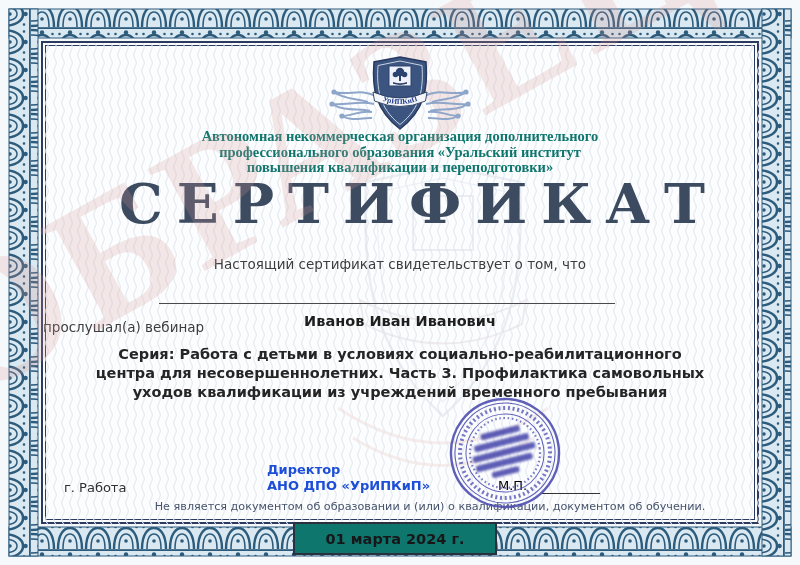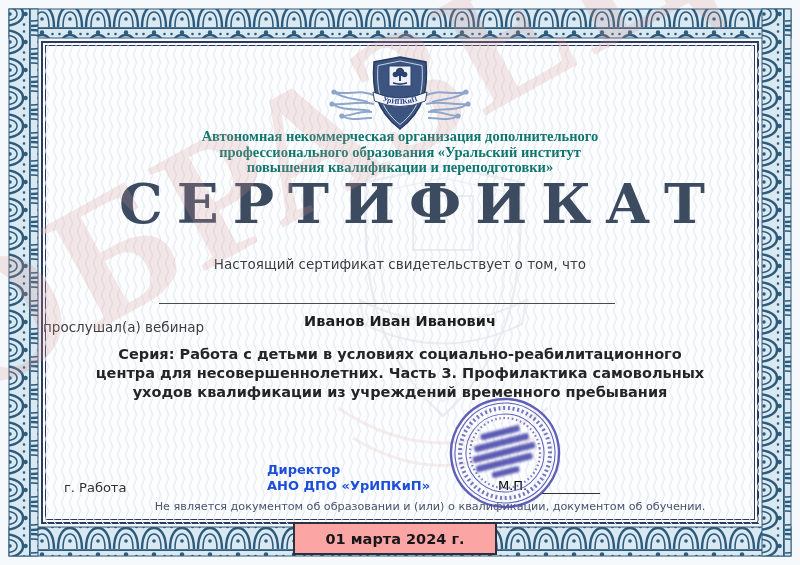--- a/index.html
+++ b/index.html
@@ -40,21 +40,21 @@
     font-size:14.5px;line-height:19px;font-weight:bold;color:#252526;
   }
   .city{position:absolute;left:21px;top:437px;font-size:13px;color:#303030;}
   .director{position:absolute;left:224px;top:419px;font-size:13px;line-height:16px;color:#1d4ed8;font-weight:bold;}
   .seal-mark{position:absolute;left:455px;top:435px;font-size:13px;color:#000000;}
   .sig-line{position:absolute;left:499px;top:450px;width:58px;height:0;border-top:1.6px solid #333;}
   .disclaimer{position:absolute;left:0;top:457px;width:100%;text-align:center;font-size:11.2px;color:#46536b;margin-left:30px;}
 
   .date-box{
     position:absolute;left:293px;top:522px;width:204px;height:33px;z-index:6;
-    background:#fca5a5;border:2px solid #2b2f3e;box-sizing:border-box;
+    background:#0f766e;border:2px solid #2b2f3e;box-sizing:border-box;
     display:flex;align-items:center;justify-content:center;
     font-size:14.5px;font-weight:bold;color:#17171a;
   }
 
   .watermark{
     position:absolute;left:-40px;top:40px;width:900px;z-index:3;
     transform:rotate(-29deg);transform-origin:400px 290px;
     text-align:center;
     font-family:"Liberation Serif","DejaVu Serif",serif;
     font-size:178px;font-weight:bold;letter-spacing:6px;

